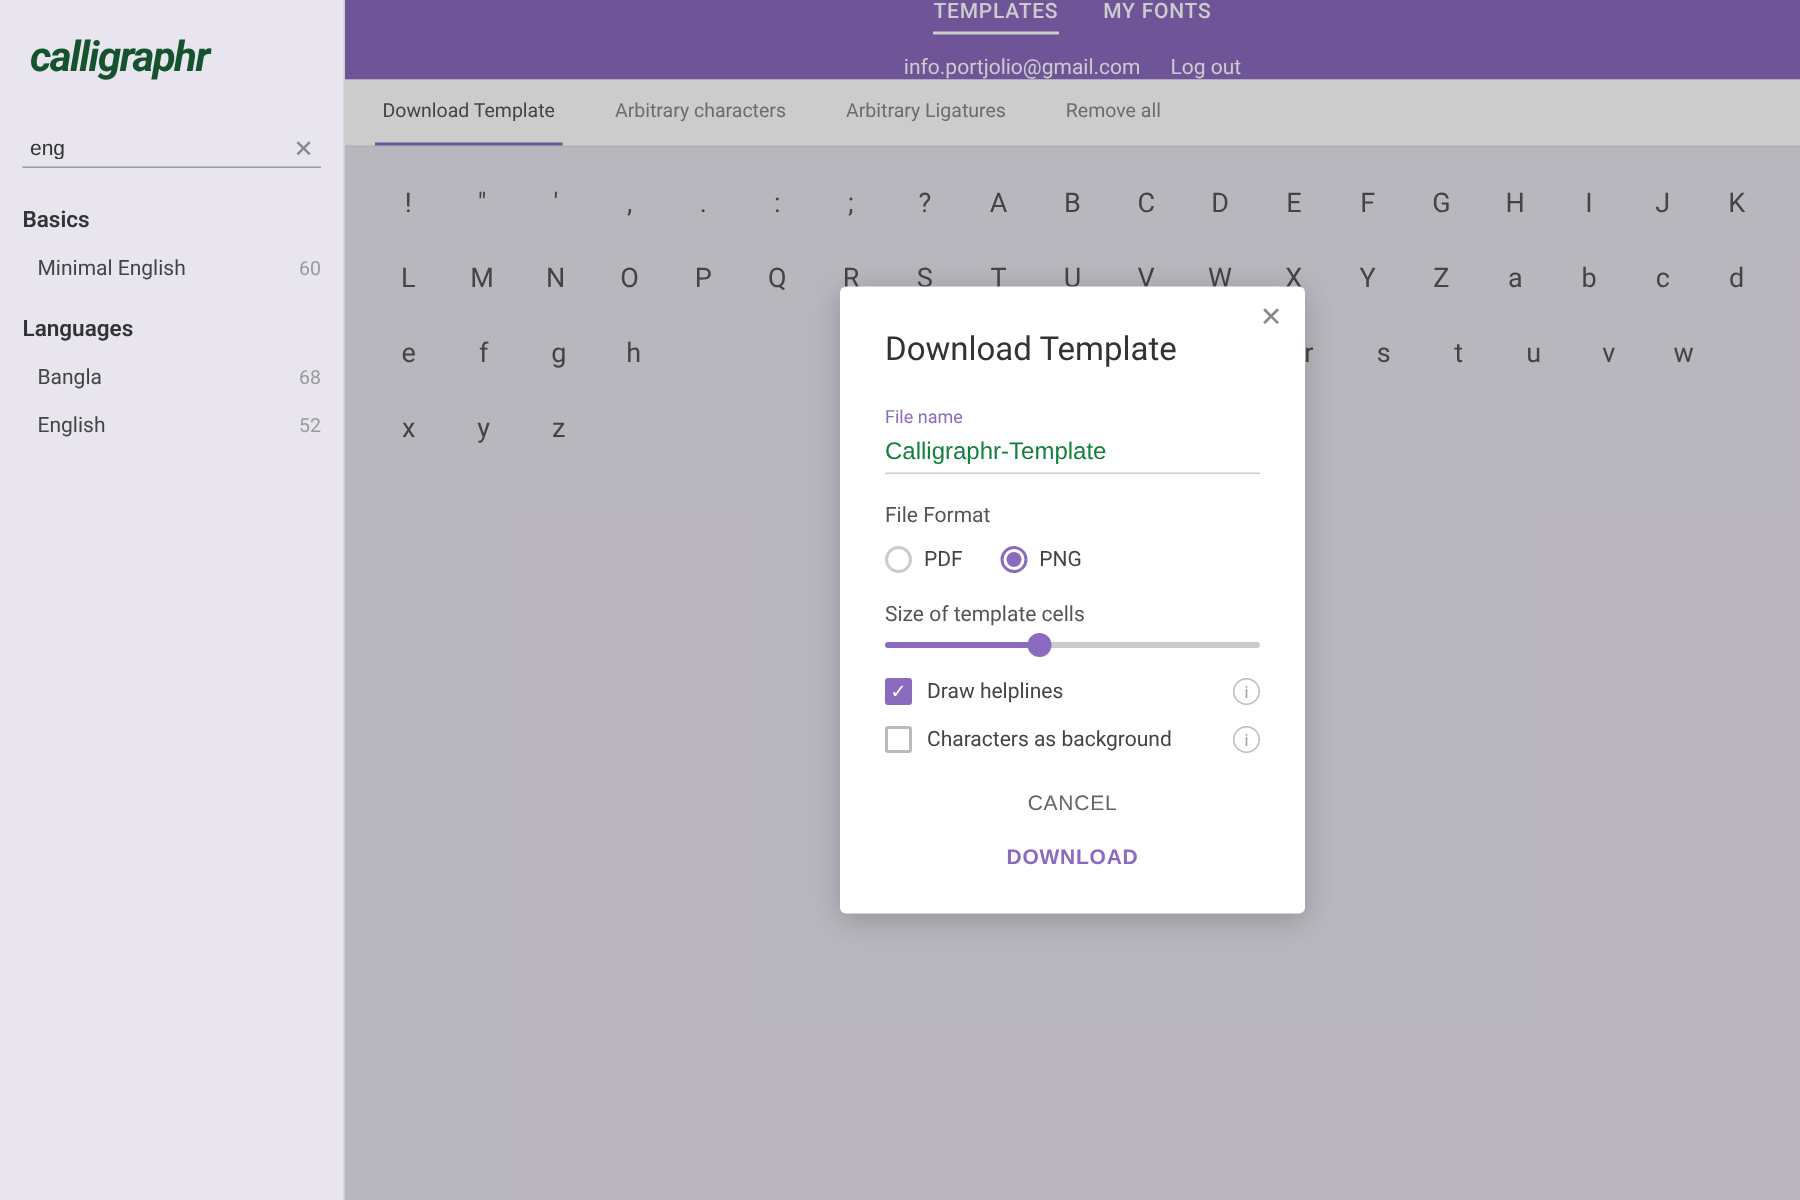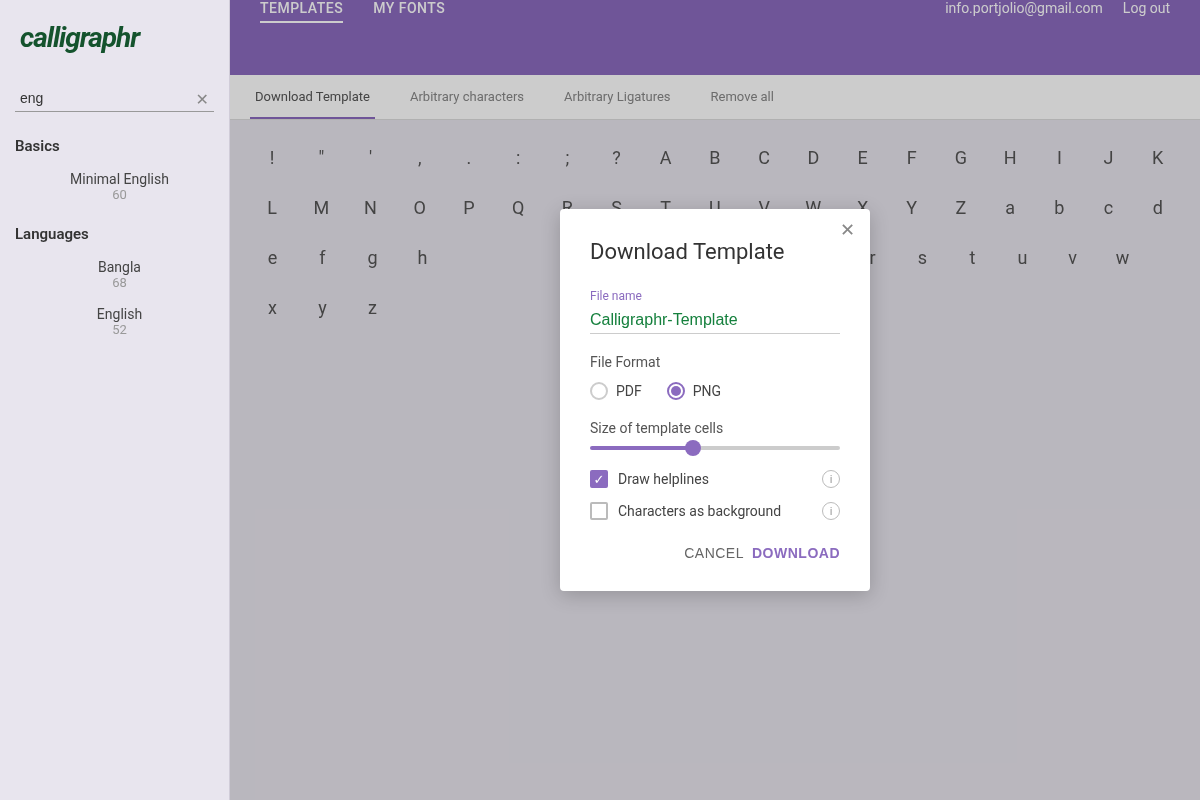--- a/index.html
+++ b/index.html
@@ -71,45 +71,45 @@
     }
 
     .sidebar-item {
       display: flex;
       align-items: center;
       justify-content: space-between;
       padding: 8px 15px 8px 25px;
       cursor: pointer;
       color: #444;
       font-size: 14px;
-      flex-direction: column;
     }
 
     .sidebar-item-count {
       color: #999;
       font-size: 13px;
     }
 
     
     .main {
       position: absolute;
       left: 230px; top: 0;
       width: 970px;
       height: 800px;
       background: #e8e5ee;
     }
 
     
     .header {
-      height: 75px;
+      height: 53px;
       background: #8b6bbf;
       display: flex;
-      align-items: flex-start;
+      align-items: center;
       justify-content: space-between;
       padding: 0 30px;
+      flex-direction: column;
     }
 
     .nav-tabs {
       display: flex;
       gap: 30px;
       align-items: center;
     }
 
     .nav-tab {
       color: #fff;
@@ -371,22 +371,23 @@
       align-items: center;
       justify-content: center;
       font-size: 11px;
       color: #999;
       cursor: pointer;
     }
 
     .modal-actions {
       display: flex;
       justify-content: flex-end;
-      gap: 8px;
+      gap: 20px;
       margin-top: 25px;
+      flex-direction: column;
     }
 
     .btn-cancel {
       background: none;
       border: none;
       font-size: 14px;
       color: #666;
       cursor: pointer;
       font-weight: 500;
       letter-spacing: 0.5px;

